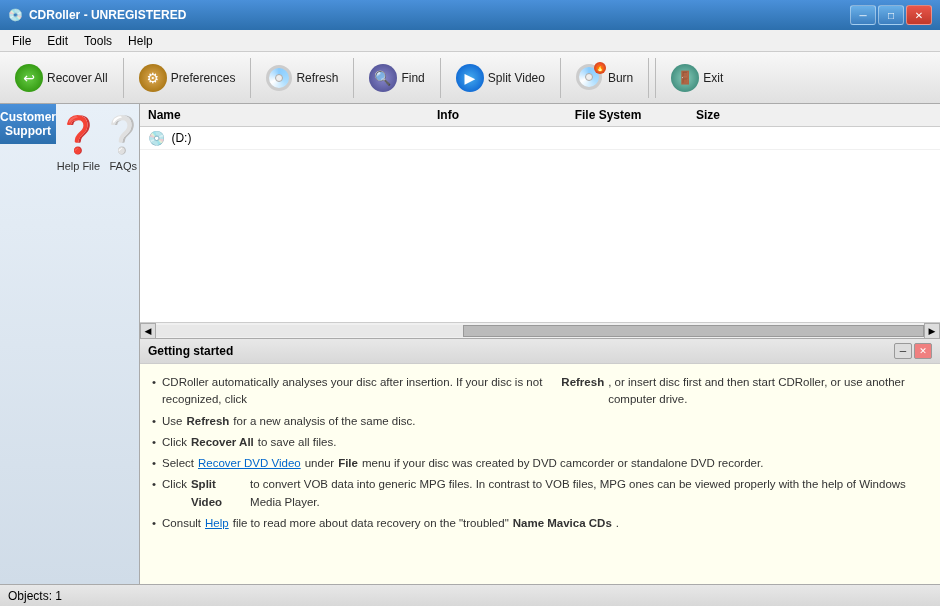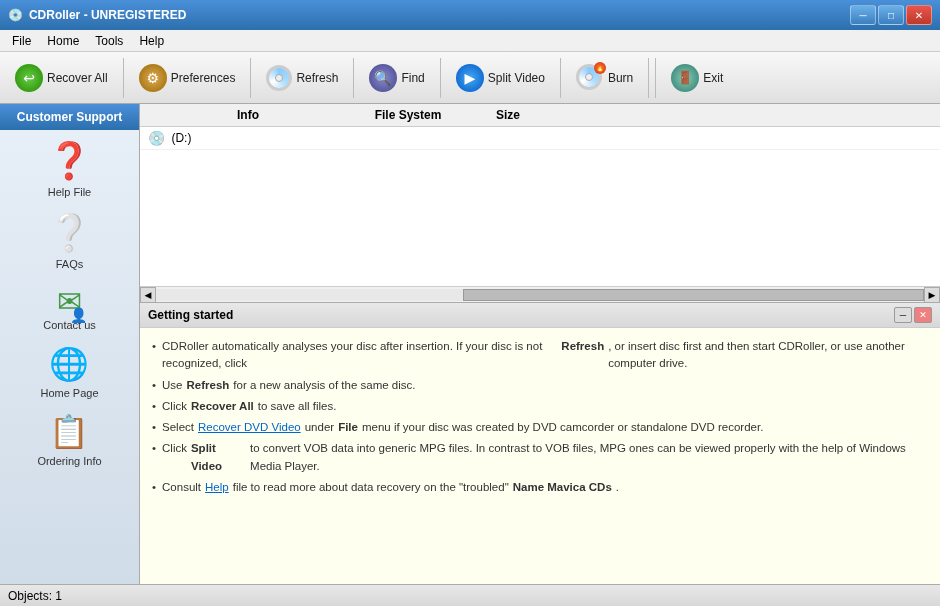--- a/index.html
+++ b/index.html
@@ -80,22 +80,22 @@
       display: flex;
       height: calc(606px - 30px - 22px - 52px - 22px);
     }
 
     
     .sidebar {
       width: 140px;
       background: linear-gradient(to bottom, #e8f0f8, #d0dce8);
       border-right: 1px solid #aaa;
       display: flex;
-      flex-direction: column;
-      align-items: flex-end;
+      flex-direction: row;
+      align-items: flex-start;
       padding: 0;
       overflow-y: auto;
     }
     .sidebar-title {
       width: 100%;
       background: linear-gradient(to bottom, #4a90d9, #2c6fad);
       color: white;
       text-align: center;
       padding: 6px 0;
       font-size: 12px;
@@ -173,21 +173,21 @@
       display: flex; align-items: center; justify-content: center;
       cursor: pointer;
     }
     .scroll-track { flex: 1; height: 12px; background: #e8e8e8; position: relative; margin: 2px 0; }
     .scroll-thumb { width: 60%; height: 100%; background: #bbb; border: 1px solid #999; position: absolute; left: 40%; }
 
     
     .getting-started {
       border-top: 1px solid #aaa;
       background: #fffff0;
-      height: 282px;
+      height: 246px;
       overflow: hidden;
       display: flex;
       flex-direction: column;
     }
     .gs-header {
       background: linear-gradient(to bottom, #e8e8e8, #d8d8d8);
       border-bottom: 1px solid #ccc;
       padding: 4px 8px;
       font-weight: bold;
       font-size: 12px;
@@ -260,21 +260,21 @@
   </div>
   <div class="title-bar-controls">
     <button class="title-btn">─</button>
     <button class="title-btn">□</button>
     <button class="title-btn close">✕</button>
   </div>
 </div>
 
 <div class="menu-bar">
   <span class="menu-item">File</span>
-  <span class="menu-item">Home</span>
+  <span class="menu-item">Edit</span>
   <span class="menu-item">Tools</span>
   <span class="menu-item">Help</span>
 </div>
 
 <div class="toolbar">
 
   <button class="tool-btn">
     <div class="icon-green icon-circle" style="font-size:14px; color:white;">↩</div>
     <span>Recover All</span>
   </button>
@@ -356,20 +356,21 @@
     <div class="sidebar-item">
       <div class="sidebar-icon" style="font-size:32px; color:#44aa44;">📋</div>
       <span class="sidebar-label">Ordering Info</span>
     </div>
   </div>
 
   <div class="content-area">
 
     <div class="file-list">
       <div class="file-list-header">
+        <span class="col-name">Name</span>
         <span class="col-type">Info</span>
         <span class="col-fs">File System</span>
         <span class="col-size">Size</span>
       </div>
       <div class="file-list-body">
         <div class="file-row">
           <span class="file-row-icon" style="font-size:14px;">💿</span>
           <span class="col-name">(D:)</span>
           <span class="col-fs"></span>
           <span class="col-size"></span>

